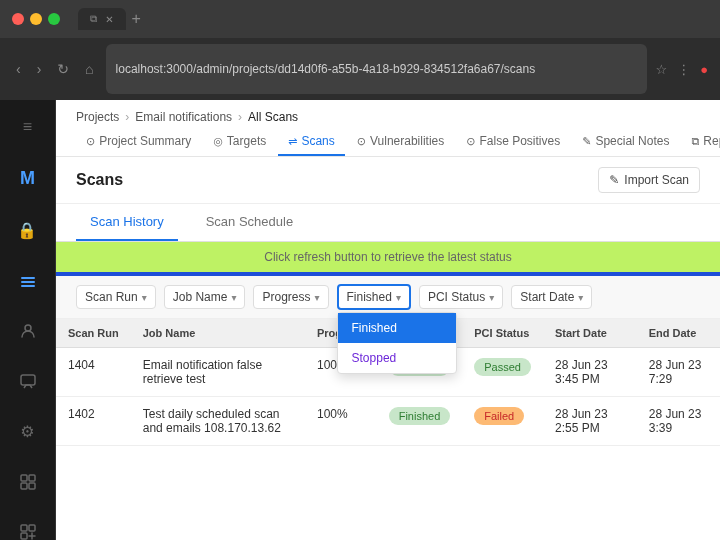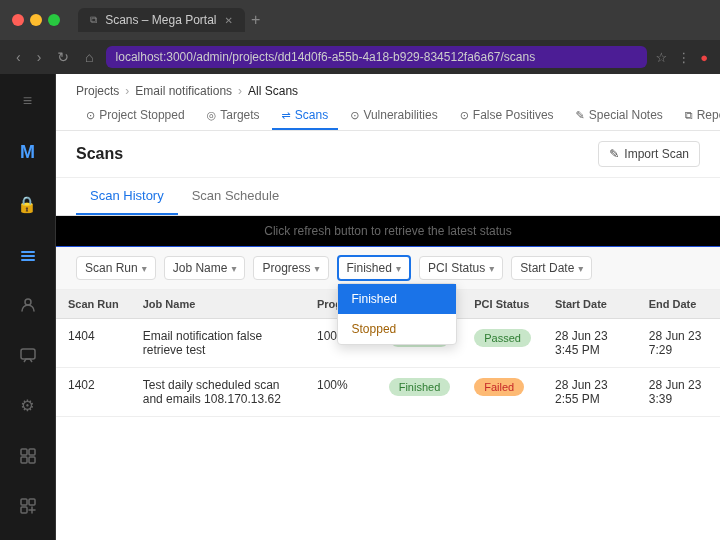--- a/index.html
+++ b/index.html
@@ -13,21 +13,21 @@
     .tl-red { background: #ff5f57; }
     .tl-yellow { background: #febc2e; }
     .tl-green { background: #28c840; }
     .tab-area { display: flex; align-items: center; margin-left: 10px; flex: 1; }
     .tab { background: #2d2d2d; color: #ccc; font-size: 12px; padding: 5px 12px; border-radius: 6px 6px 0 0; display: flex; align-items: center; gap: 8px; }
     .tab-icon { color: #888; font-size: 10px; }
     .tab-close { color: #888; font-size: 10px; cursor: pointer; }
     .tab-new { color: #888; font-size: 16px; margin-left: 6px; cursor: pointer; }
     .browser-addressbar { display: flex; align-items: center; padding: 6px 12px; gap: 8px; background: #2d2d2d; }
     .nav-btn { color: #888; font-size: 14px; cursor: pointer; background: none; border: none; padding: 2px 4px; }
-    .address-bar { flex: 1; background: #4c1d95; border: none; border-radius: 6px; padding: 4px 10px; color: #ccc; font-size: 12px; }
+    .address-bar { flex: 1; background: #404040; border: none; border-radius: 6px; padding: 18px 10px; color: #ccc; font-size: 12px; }
     .browser-icons { display: flex; gap: 10px; color: #888; font-size: 13px; }
 
     
     .app-container { display: flex; height: calc(540px - 68px); background: #fff; }
 
     
     .sidebar { width: 56px; background: #1a1a1a; display: flex; flex-direction: column; align-items: center; padding: 12px 0; gap: 20px; border-right: 1px solid #333; }
     .sidebar-icon { color: #666; font-size: 16px; cursor: pointer; padding: 6px; border-radius: 4px; display: flex; align-items: center; justify-content: center; }
     .sidebar-logo { color: #4a9eff; font-size: 18px; font-weight: bold; }
 
@@ -47,26 +47,26 @@
 
     
     .page-header { display: flex; align-items: center; justify-content: space-between; padding: 10px 20px; background: #fff; border-bottom: 1px solid #eee; }
     .page-title { font-size: 16px; font-weight: 600; color: #222; }
     .import-btn { display: flex; align-items: center; gap: 5px; background: #fff; border: 1px solid #ddd; border-radius: 4px; padding: 5px 10px; font-size: 12px; color: #444; cursor: pointer; }
 
     
     .content-area { flex: 1; padding: 0; background: #fff; overflow: hidden; }
 
     
-    .content-tabs { display: flex; gap: 0; border-bottom: 1px solid #e0e0e0; padding: 0 20px; background: #fff; }
+    .content-tabs { display: flex; gap: 14px; border-bottom: 1px solid #e0e0e0; padding: 0 20px; background: #fff; }
     .content-tab { font-size: 13px; padding: 10px 14px; color: #737373; cursor: pointer; border-bottom: 2px solid transparent; }
     .content-tab.active { color: #1a73e8; border-bottom: 2px solid #1a73e8; font-weight: 500; }
 
     
-    .refresh-notice { text-align: center; padding: 8px; font-size: 12px; color: #666; background: #000000; border-bottom: 1px solid #1d4ed8; }
+    .refresh-notice { text-align: center; padding: 8px; font-size: 12px; color: #666; background: #bef264; border-bottom: 4px solid #1d4ed8; }
 
     
     .filters-row { display: flex; align-items: center; gap: 8px; padding: 8px 20px; background: #f8f8f8; border-bottom: 1px solid #eee; }
     .filter-select { display: flex; align-items: center; gap: 4px; border: 1px solid #ddd; border-radius: 4px; padding: 4px 8px; font-size: 12px; color: #444; background: #fff; cursor: pointer; white-space: nowrap; }
     .filter-select.highlighted { border: 2px solid #1a73e8; background: #fff; }
     .filter-chevron { font-size: 10px; color: #888; }
 
     
     .table-wrapper { overflow: auto; position: relative; }
     table { width: 100%; border-collapse: collapse; font-size: 12px; }
@@ -77,40 +77,39 @@
     .job-name { font-size: 12px; color: #333; }
 
     
     .badge { display: inline-block; padding: 3px 10px; border-radius: 12px; font-size: 11px; font-weight: 500; }
     .badge-finished { background: #c8e6c9; color: #2e7d32; }
     .badge-passed { background: #c8e6c9; color: #2e7d32; }
     .badge-failed { background: #fdba74; color: #c62828; }
 
     
     .dropdown-overlay { position: absolute; background: #fff; border: 1px solid #ddd; border-radius: 4px; box-shadow: 0 4px 12px rgba(0,0,0,0.15); z-index: 100; min-width: 120px; }
-    .dropdown-item { padding: 8px 14px; font-size: 12px; color: #a16207; cursor: pointer; }
+    .dropdown-item { padding: 8px 14px; font-size: 12px; color: #6d28d9; cursor: pointer; }
     .dropdown-item.selected { background: #1a73e8; color: #fff; }
 
     
     .filter-container { position: relative; display: inline-block; }
   </style>
 </head>
 <body>
 
 <div class="browser-chrome">
   <div class="browser-titlebar">
     <div class="traffic-lights">
       <div class="traffic-light tl-red"></div>
       <div class="traffic-light tl-yellow"></div>
       <div class="traffic-light tl-green"></div>
     </div>
     <div class="tab-area">
       <div class="tab">
         <span class="tab-icon">⧉</span>
-        <span>Scans – Mega Portal</span>
         <span class="tab-close">✕</span>
       </div>
       <span class="tab-new">+</span>
     </div>
   </div>
   <div class="browser-addressbar">
     <button class="nav-btn">‹</button>
     <button class="nav-btn">›</button>
     <button class="nav-btn">↻</button>
     <button class="nav-btn">⌂</button>
@@ -174,21 +173,21 @@
       <div class="breadcrumb">
         <span class="breadcrumb-link">Projects</span>
         <span class="breadcrumb-sep">›</span>
         <span class="breadcrumb-link">Email notifications</span>
         <span class="breadcrumb-sep">›</span>
         <span class="breadcrumb-current">All Scans</span>
       </div>
       <div class="nav-tabs">
         <div class="nav-tab">
           <span class="nav-tab-icon">⊙</span>
-          <span>Project Stopped</span>
+          <span>Project Summary</span>
         </div>
         <div class="nav-tab">
           <span class="nav-tab-icon">◎</span>
           <span>Targets</span>
         </div>
         <div class="nav-tab active">
           <span class="nav-tab-icon">⇌</span>
           <span>Scans</span>
         </div>
         <div class="nav-tab">

